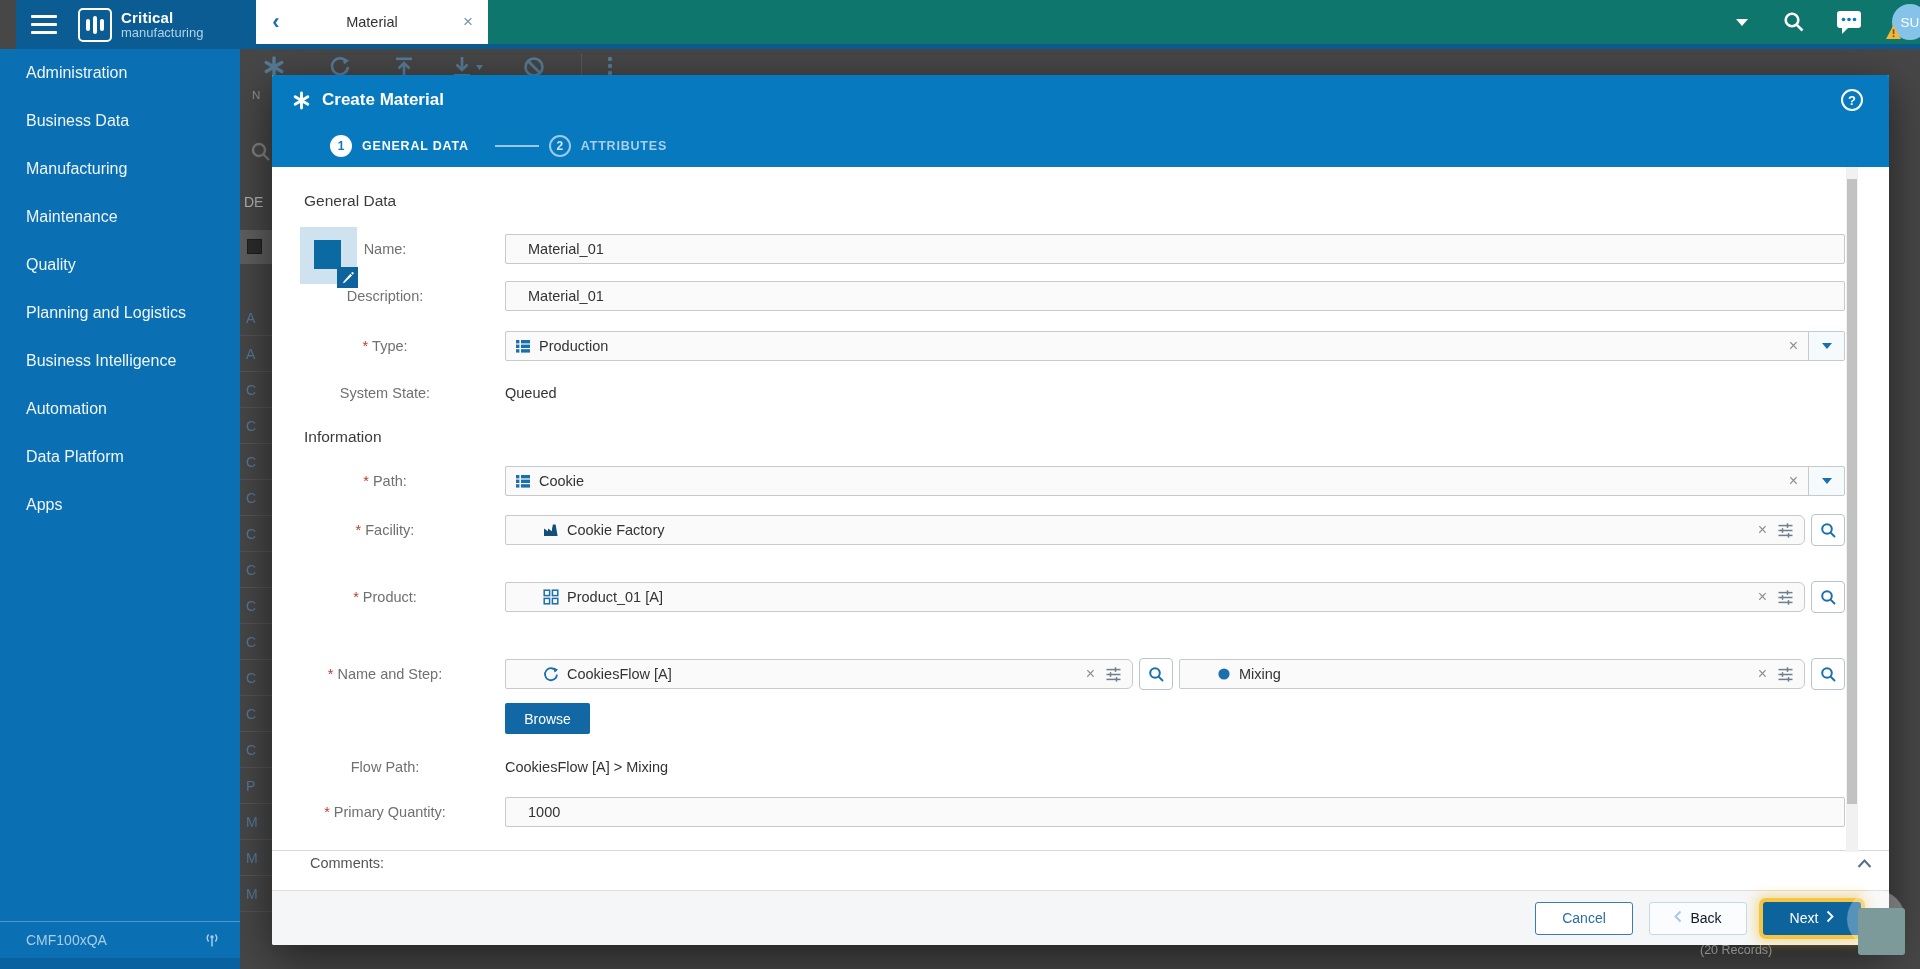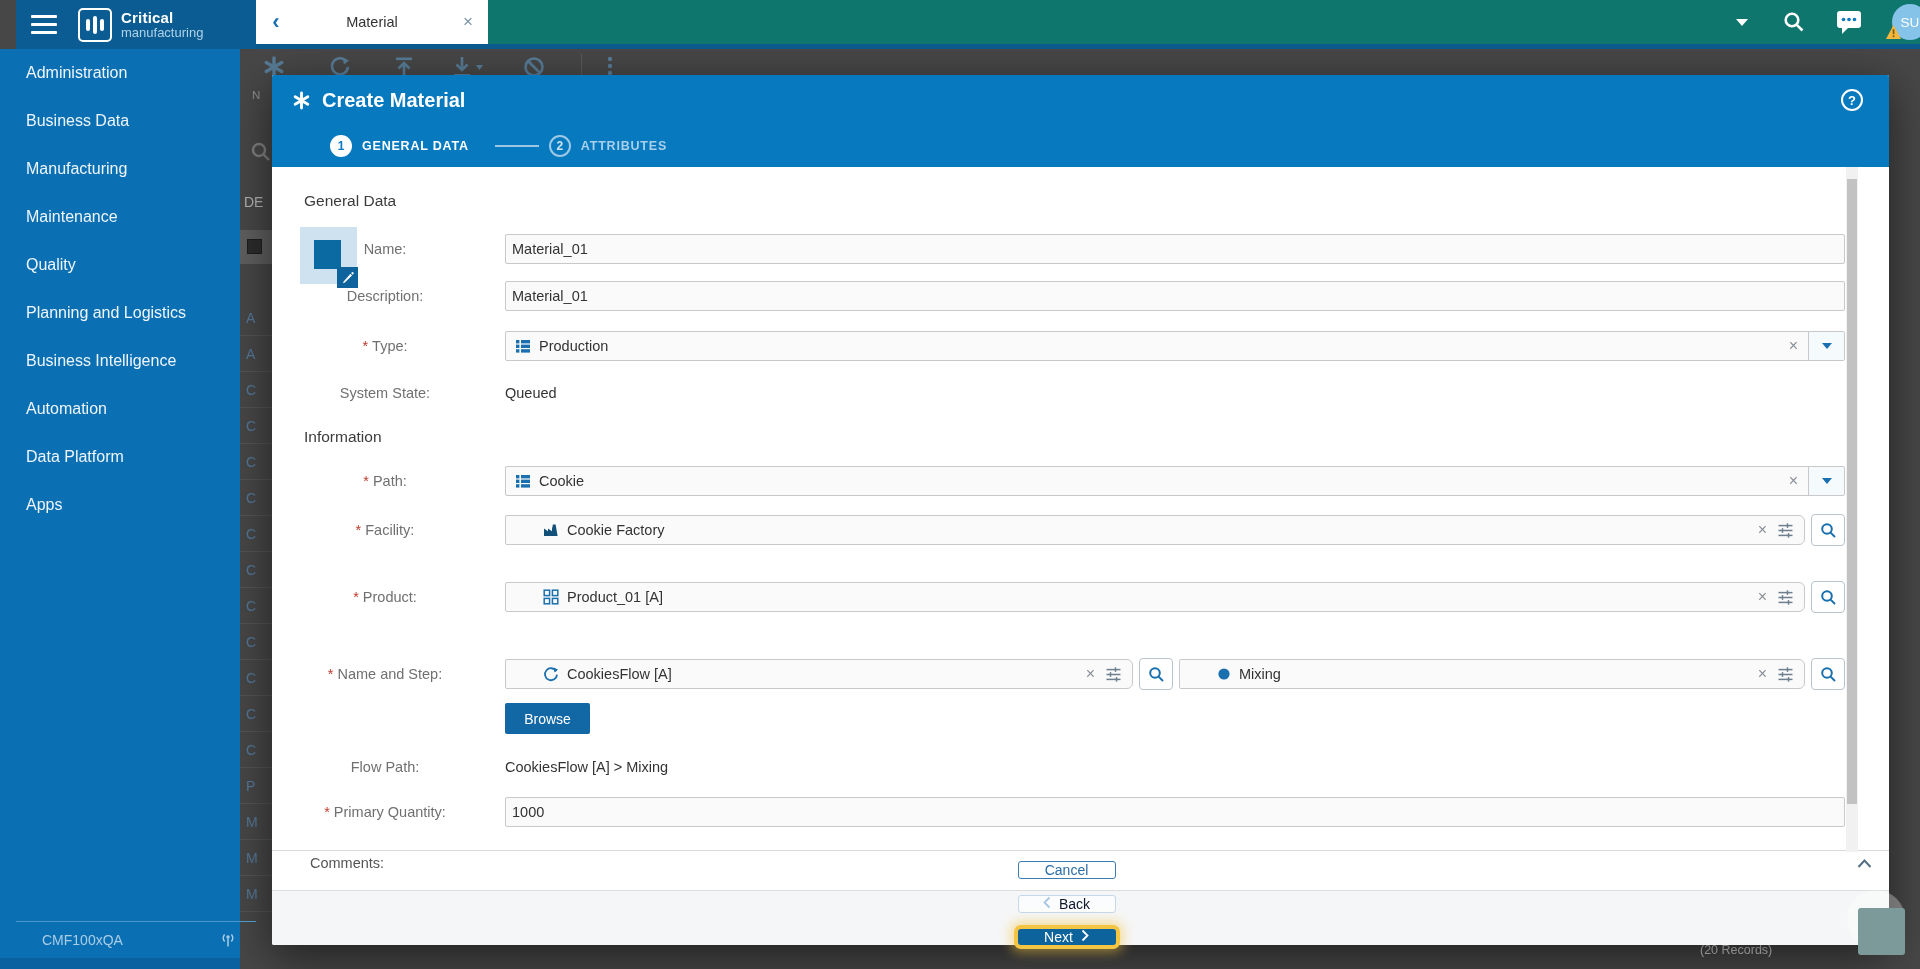--- a/index.html
+++ b/index.html
@@ -27,21 +27,21 @@
   .topbar-right { position:absolute; right:0; top:0; height:44px; display:flex; align-items:center; z-index:2; }
   .tb-caret { width:0; height:0; border-left:6px solid transparent; border-right:6px solid transparent; border-top:7px solid #fff; margin-right:34px; cursor:pointer; }
   .tb-icon { margin-right:30px; cursor:pointer; display:flex; }
   .avatar-wrap { position:relative; margin-right:8px; cursor:pointer; }
   .avatar { width:36px; height:36px; border-radius:50%; background:#85c3e9; color:#fff; font-size:13.5px; display:flex; align-items:center; justify-content:center; }
   .avatar-warn { position:absolute; left:-7px; bottom:-4px; }
 
   
   .sidebar { position:absolute; left:0; top:49px; width:240px; height:920px; background:#0b6fb3; z-index:25; }
   .nav-item { height:48px; display:flex; align-items:center; padding-left:26px; font-size:16px; color:#eef6fb; cursor:pointer; }
-  .sidebar-footer { position:absolute; left:16px; bottom:11px; width:100%; height:37px; border-top:1px solid #4c96c8; display:flex; align-items:center; }
+  .sidebar-footer { position:absolute; left:0; bottom:11px; width:100%; height:37px; border-top:1px solid #4c96c8; display:flex; align-items:center; }
   .sidebar-footer .env { margin-left:26px; font-size:14px; color:#a9cde7; }
   .sidebar-footer .ant { margin-left:auto; margin-right:20px; display:flex; }
   .sidebar-bottomstrip { position:absolute; left:0; bottom:0; width:100%; height:11px; background:#09619f; }
 
   
   .content-bg { position:absolute; left:240px; top:49px; width:1680px; height:920px; background:#474747; z-index:1; }
   .bg-toolbar { position:absolute; left:0; top:0; width:100%; height:34px; }
   .bg-tbicon { position:absolute; top:6px; display:flex; opacity:.85; }
   .bg-sep { position:absolute; top:5px; width:1px; height:26px; background:#5a5a5a; }
   .bg-n { position:absolute; left:12px; top:40px; font-size:11.5px; color:#8f8f8f; }
@@ -52,21 +52,21 @@
   .bg-rows { position:absolute; left:0; top:251px; width:32px; }
   .bg-row { height:36px; display:flex; align-items:center; border-bottom:1px solid #545454; }
   .bg-row span { margin-left:6px; font-size:14px; color:#55799c; }
   .bg-records { position:absolute; left:1460px; top:894px; font-size:12.5px; color:#d0d0d0; z-index:2; }
 
   
   .modal { position:absolute; left:272px; top:75px; width:1617px; height:870px; background:#fff; border-radius:2px;
     box-shadow:0 12px 45px rgba(0,0,0,.55); z-index:5; }
   .modal-header { height:50px; background:#0679bf; display:flex; align-items:center; border-radius:2px 2px 0 0; }
   .modal-header .m-ast { margin-left:20px; display:flex; }
-  .modal-title { margin-left:11px; font-size:20px; font-weight:600; color:#fff; }
+  .modal-title { margin-left:11px; font-size:17px; font-weight:600; color:#fff; }
   .help-btn { margin-left:auto; margin-right:26px; width:22px; height:22px; border:2px solid #fff; border-radius:50%;
     color:#fff; font-size:13px; font-weight:bold; display:flex; align-items:center; justify-content:center; cursor:pointer; }
   .steps { height:42px; background:#0679bf; display:flex; align-items:center; padding-left:58px; }
   .step-circle { width:22px; height:22px; border-radius:50%; display:flex; align-items:center; justify-content:center; font-size:12px; font-weight:bold; }
   .step-circle.active { background:#fff; color:#0679bf; }
   .step-circle.inactive { border:2px solid #9dc8e6; color:#cfe4f4; }
   .step-label { margin-left:10px; font-size:12.5px; font-weight:600; letter-spacing:.8px; }
   .step-label.active { color:#fff; } .step-label.inactive { color:#a9cfeb; }
   .step-connector { width:44px; height:2px; background:#9cc6e4; margin:0 10px 0 26px; }
 
@@ -77,21 +77,21 @@
   .thumb .edit-badge { position:absolute; left:37px; top:40px; width:21px; height:21px; background:#0e639c; display:flex; align-items:center; justify-content:center; cursor:pointer; }
 
   .field-row { position:absolute; left:0; width:1573px; display:flex; align-items:center; }
   .lbl { width:226px; text-align:center; font-size:14.5px; color:#707070; flex-shrink:0; }
   .req { color:#c03b2b; margin-right:4px; font-size:14.5px; }
   .fgap { width:7px; flex-shrink:0; }
   .plain-val { font-size:14.5px; color:#333; }
 
   .input, .combo, .lookup { background:#fafafa; border:1px solid #c9c9c9; border-radius:2px; height:30px;
     display:flex; align-items:center; font-size:14.5px; color:#333; }
-  input.input { padding-left:6px; outline:none; width:1340px; font-family:"Liberation Sans", sans-serif; }
+  input.input { padding-left:22px; outline:none; width:1340px; font-family:"Liberation Sans", sans-serif; }
   .combo { width:1340px; }
   .lookup { width:1300px; border-radius:2px 6px 6px 2px;padding-left:28px; }
   .f-icon { margin-left:9px; display:flex; flex-shrink:0; }
   .f-text { margin-left:8px; white-space:nowrap; }
   .spacer { flex:1; }
   .clear-x { font-size:16px; color:#8a9097; cursor:pointer; padding:0 10px; }
   .filter-ic { display:flex; margin-right:10px; cursor:pointer; }
   .dd-seg { width:36px; height:28px; border-left:1px solid #c9c9c9; background:#f5fafd; display:flex; align-items:center; justify-content:center; cursor:pointer; border-radius:0 2px 2px 0; }
   .dd-caret { width:0; height:0; border-left:5px solid transparent; border-right:5px solid transparent; border-top:6px solid #1a6fae; }
   .lookup-btn { width:34px; height:32px; margin-left:6px; background:#fff; border:1px solid #b9c4cc; border-radius:4px;
@@ -101,21 +101,21 @@
     font-size:14px; border:none; border-radius:2px; cursor:pointer; font-family:"Liberation Sans", sans-serif; }
 
   .comments-divider { position:absolute; left:0; top:683px; width:1617px; border-top:1px solid #d9d9d9; }
   .comments-row { position:absolute; left:38px; top:688px; font-size:14.5px; color:#555; }
   .collapse-btn { position:absolute; left:1584px; top:690px; cursor:pointer; display:flex; }
 
   .scrollbar { position:absolute; left:1574px; top:0; width:12px; height:685px; background:#f1f1f1; }
   .scroll-thumb { position:absolute; left:1px; top:12px; width:10px; height:625px; background:#c2c2c2; }
 
   .modal-footer { position:absolute; left:0; bottom:0; width:1617px; height:55px; background:#f5f6f7;
-    border-top:1px solid #dcdcdc; display:flex; align-items:center; justify-content:flex-end; padding-right:28px; gap:16px; border-radius:0 0 2px 2px;flex-direction:column; }
+    border-top:1px solid #dcdcdc; display:flex; align-items:center; justify-content:flex-end; padding-right:28px; gap:16px; border-radius:0 0 2px 2px; }
   .btn { height:33px; min-width:98px; border-radius:3px; font-size:14px; display:flex; align-items:center; justify-content:center; gap:8px; cursor:pointer; font-family:"Liberation Sans", sans-serif; }
   .btn-cancel { background:#fff; border:1px solid #3d7cb0; color:#2a6da6; }
   .btn-back { background:#fbfcfd; border:1px solid #c5d8ea; color:#0f172a; cursor:default; }
   .btn-next { background:#0d639c; border:none; color:#fff;
     box-shadow:0 0 0 4px #f4c542, 0 0 12px 7px rgba(244,197,66,.55); }
 
   .cursor-artifact { position:absolute; left:1855px; top:902px; z-index:9; }
   .cursor-halo { position:absolute; left:-8px; top:-12px; width:58px; height:58px; border-radius:50%; background:rgba(255,255,255,.30); }
   .cursor-box { position:absolute; left:3px; top:6px; width:47px; height:47px; background:#7d9a9b; border-radius:3px; }
 </style>

